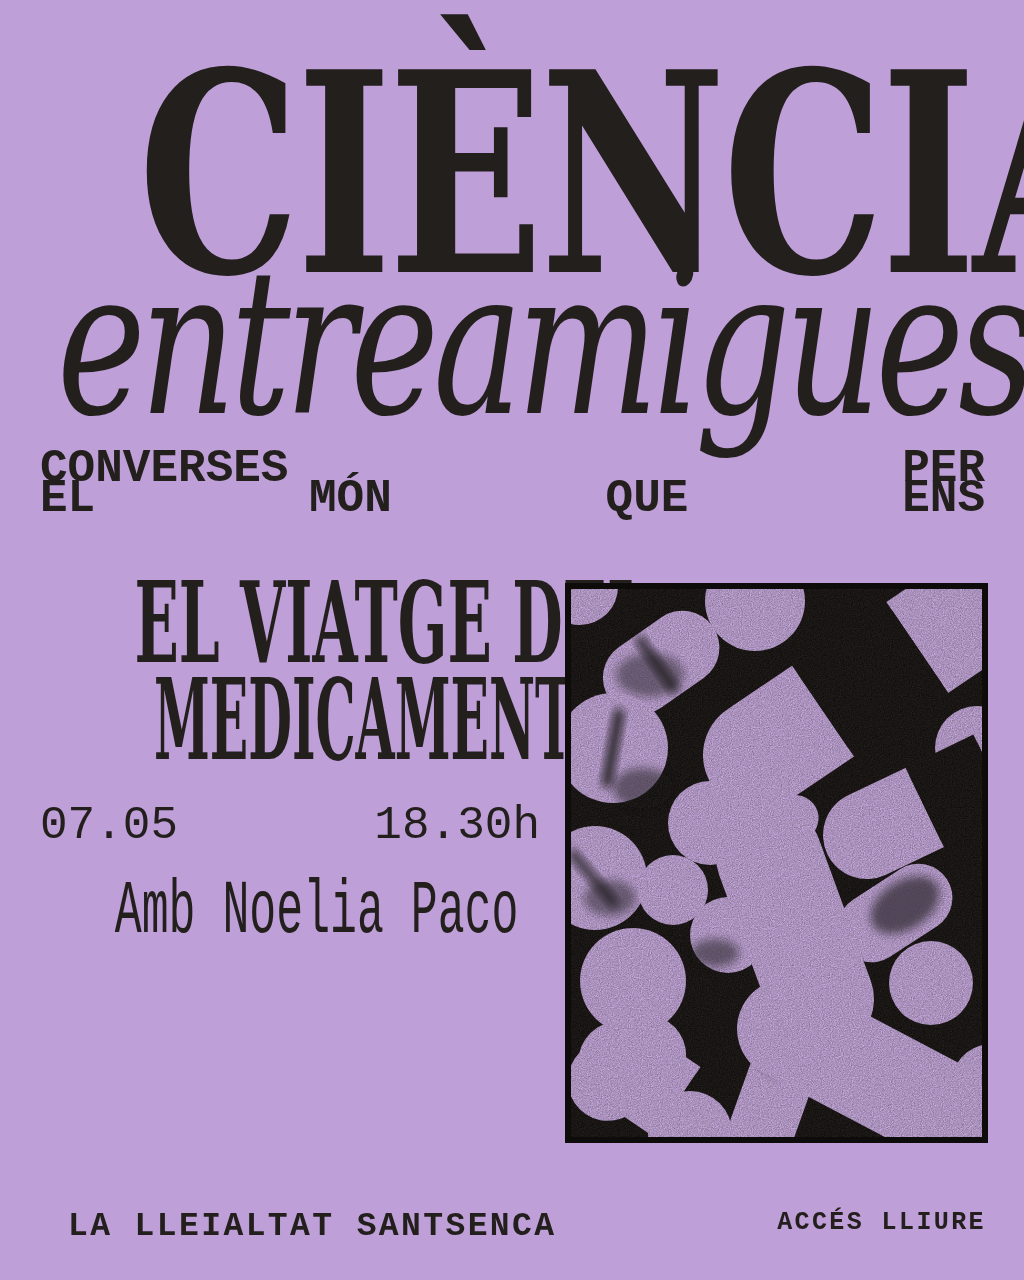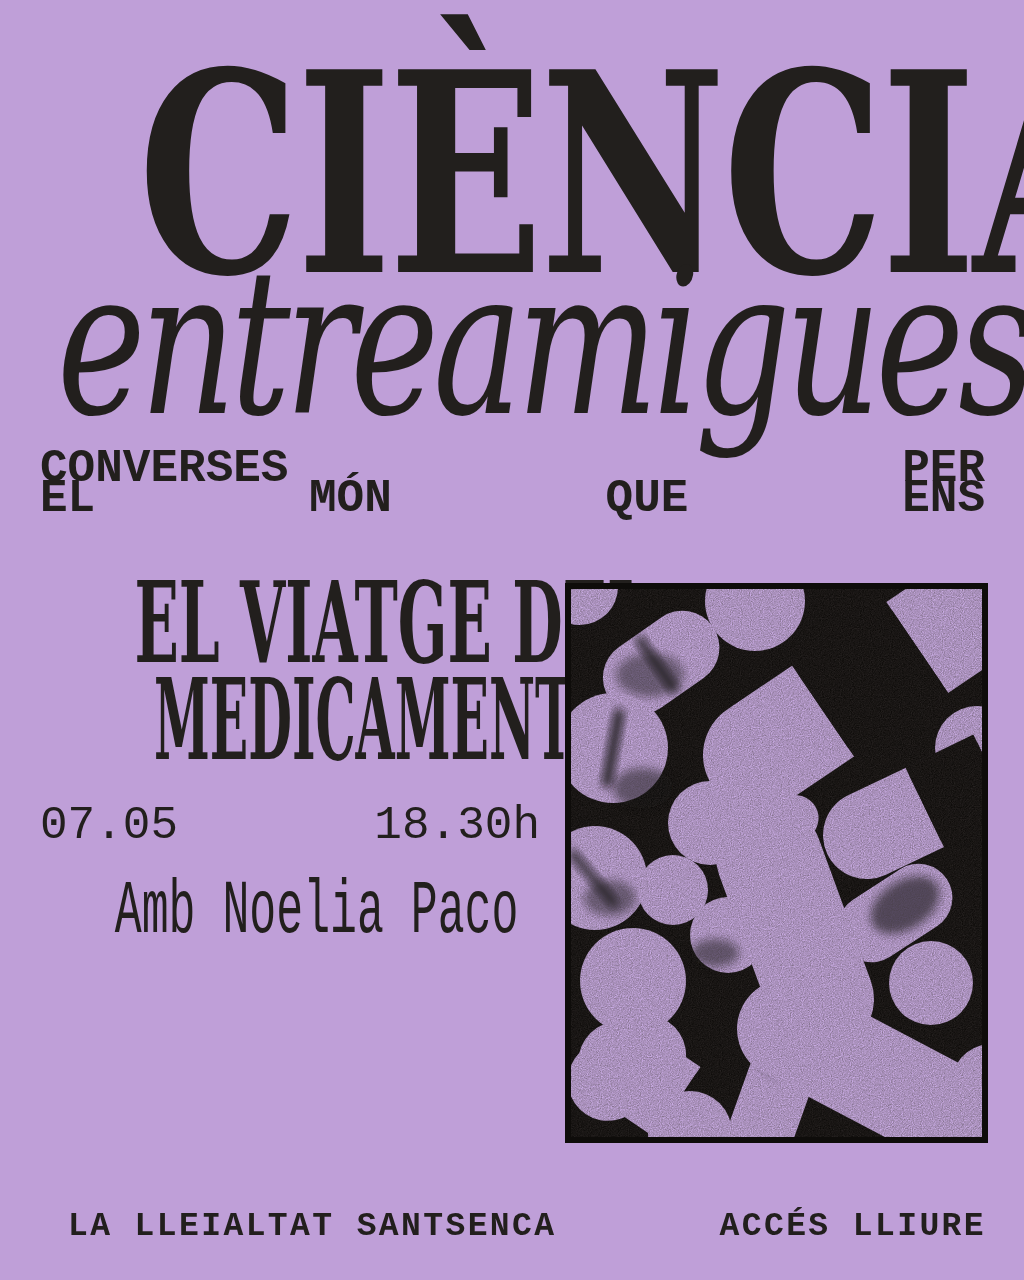--- a/index.html
+++ b/index.html
@@ -60,21 +60,21 @@
   .s-dark{stroke:var(--photo-background);fill:none;}
   .c-dark{fill:var(--photo-background);}
 
   .footer-venue{
     position:absolute;left:40px;top:1210px;
     font-family:"Liberation Mono",monospace;font-weight:bold;font-size:33px;line-height:1;
     letter-spacing:2.4px;color:var(--ink);white-space:nowrap;margin-left:28px;
   }
   .footer-access{
     position:absolute;right:38px;top:1210px;text-align:right;
-    font-family:"Liberation Mono",monospace;font-weight:bold;font-size:33px;line-height:1;
+    font-family:"Liberation Mono",monospace;font-weight:bold;font-size:25px;line-height:1;
     letter-spacing:2.4px;color:var(--ink);white-space:nowrap;
   }
 </style>
 </head>
 <body>
 
 <div id="poster">
 
   <h1 class="title">CIÈNCIA</h1>
 

